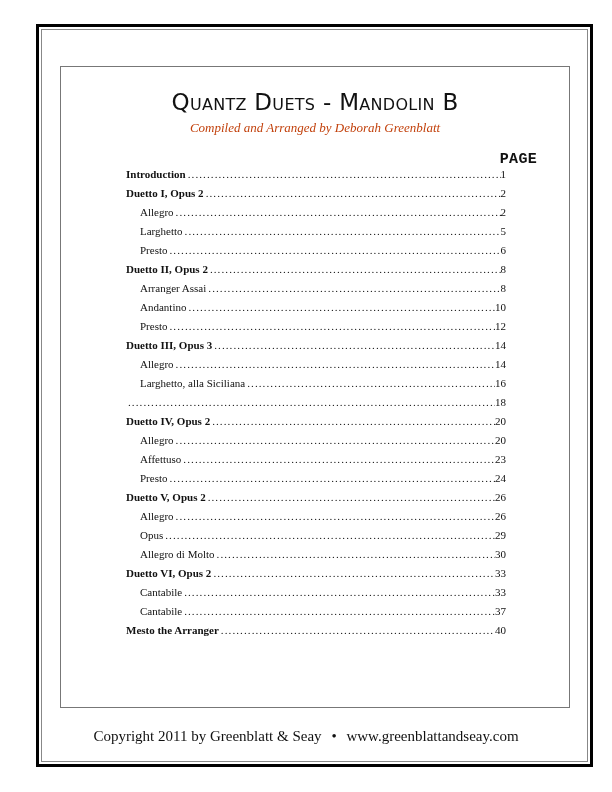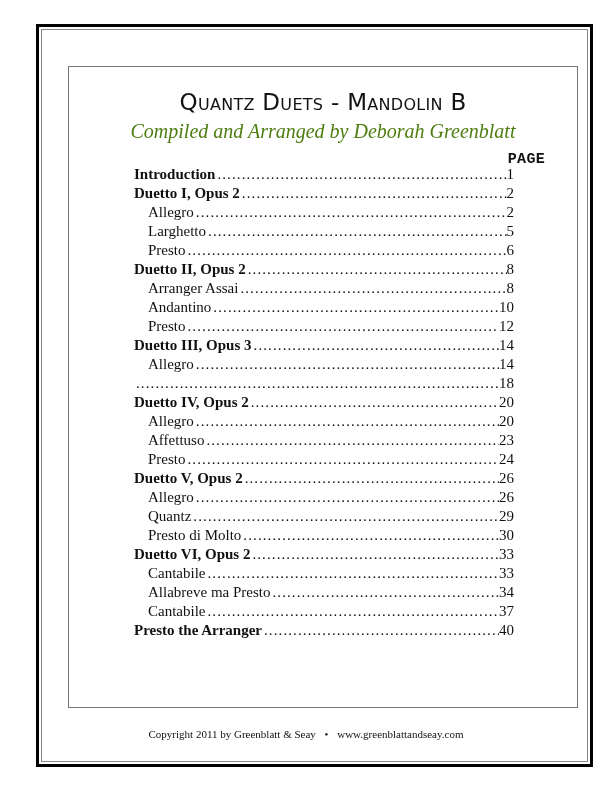--- a/index.html
+++ b/index.html
@@ -25,21 +25,20 @@
       box-shadow: inset 0 0 0 2px #ffffff, inset 0 0 0 3px #888;
     }
     .inner-box {
       position: absolute;
       left: 60px;
       top: 66px;
       width: 508px;
       height: 640px;
       border: 1px solid #777;
       background: #fff;
-      margin-left: 8px;
     }
     .title {
       position: absolute;
       left: 0;
       right: 0;
       top: 24px;
       text-align: center;
       font-family: "DejaVu Sans", sans-serif;
       font-size: 23px;
       font-variant: small-caps;
@@ -47,43 +46,43 @@
       color: #111;
       line-height: 1;
     }
     .subtitle {
       position: absolute;
       left: 0;
       right: 0;
       top: 53px;
       text-align: center;
       font-style: italic;
-      font-size: 20px;
-      color: #4d7c0f;
+      font-size: 13px;
+      color: #c2410c;
     }
     .page-header {
       position: absolute;
       right: 32px;
       top: 84px;
       font-size: 15px;
       font-weight: bold;
       letter-spacing: 0.3px;
       font-family: Liberation Mono, monospace;
     }
     .toc {
       position: absolute;
       left: 65px;
       top: 98px;
       width: 380px;
     }
     .toc-row {
       display: flex;
       align-items: baseline;
       height: 19px;
-      font-size: 15px;
+      font-size: 11px;
       line-height: 19px;
       white-space: nowrap;
     }
     .toc-row.major {
       font-weight: bold;
     }
     .toc-row.minor .toc-label {
       padding-left: 14px;
     }
     .toc-label {
@@ -104,21 +103,21 @@
       flex: 0 0 auto;
       font-weight: normal;
       text-align: right;
     }
     .footer {
       position: absolute;
       left: 0;
       width: 612px;
       top: 728px;
       text-align: center;
-      font-size: 11px;
+      font-size: 15px;
       color: #111;
     }
     .footer .bullet {
       margin: 0 6px;
     }
   </style>
 </head>
 <body>
 
 <div class="outer-frame"></div>
@@ -178,20 +177,25 @@
         <span class="toc-label">Duetto III, Opus 3</span>
         <span class="toc-dots"></span>
         <span class="toc-page">14</span>
       </div>
       <div class="toc-row minor">
         <span class="toc-label">Allegro</span>
         <span class="toc-dots"></span>
         <span class="toc-page">14</span>
       </div>
       <div class="toc-row minor">
+        <span class="toc-label">Larghetto, alla Siciliana</span>
+        <span class="toc-dots"></span>
+        <span class="toc-page">16</span>
+      </div>
+      <div class="toc-row minor">
         <span class="toc-dots"></span>
         <span class="toc-page">18</span>
       </div>
       <div class="toc-row major">
         <span class="toc-label">Duetto IV, Opus 2</span>
         <span class="toc-dots"></span>
         <span class="toc-page">20</span>
       </div>
       <div class="toc-row minor">
         <span class="toc-label">Allegro</span>
@@ -212,51 +216,46 @@
         <span class="toc-label">Duetto V, Opus 2</span>
         <span class="toc-dots"></span>
         <span class="toc-page">26</span>
       </div>
       <div class="toc-row minor">
         <span class="toc-label">Allegro</span>
         <span class="toc-dots"></span>
         <span class="toc-page">26</span>
       </div>
       <div class="toc-row minor">
-        <span class="toc-label">Quantz</span>
+        <span class="toc-label">Opus</span>
         <span class="toc-dots"></span>
         <span class="toc-page">29</span>
       </div>
       <div class="toc-row minor">
-        <span class="toc-label">Presto di Molto</span>
+        <span class="toc-label">Allegro di Molto</span>
         <span class="toc-dots"></span>
         <span class="toc-page">30</span>
       </div>
       <div class="toc-row major">
         <span class="toc-label">Duetto VI, Opus 2</span>
         <span class="toc-dots"></span>
         <span class="toc-page">33</span>
       </div>
       <div class="toc-row minor">
         <span class="toc-label">Cantabile</span>
         <span class="toc-dots"></span>
         <span class="toc-page">33</span>
       </div>
       <div class="toc-row minor">
-        <span class="toc-label">Allabreve ma Presto</span>
-        <span class="toc-dots"></span>
-        <span class="toc-page">34</span>
-      </div>
-      <div class="toc-row minor">
         <span class="toc-label">Cantabile</span>
         <span class="toc-dots"></span>
         <span class="toc-page">37</span>
       </div>
       <div class="toc-row major">
-        <span class="toc-label">Presto the Arranger</span>
+        <span class="toc-label">Mesto the Arranger</span>
         <span class="toc-dots"></span>
         <span class="toc-page">40</span>
       </div>
     </div>
 </div>
 
 <div class="footer">
   <span>Copyright 2011 by Greenblatt &amp; Seay</span>
   <span class="bullet">•</span>
   <span>www.greenblattandseay.com</span>

